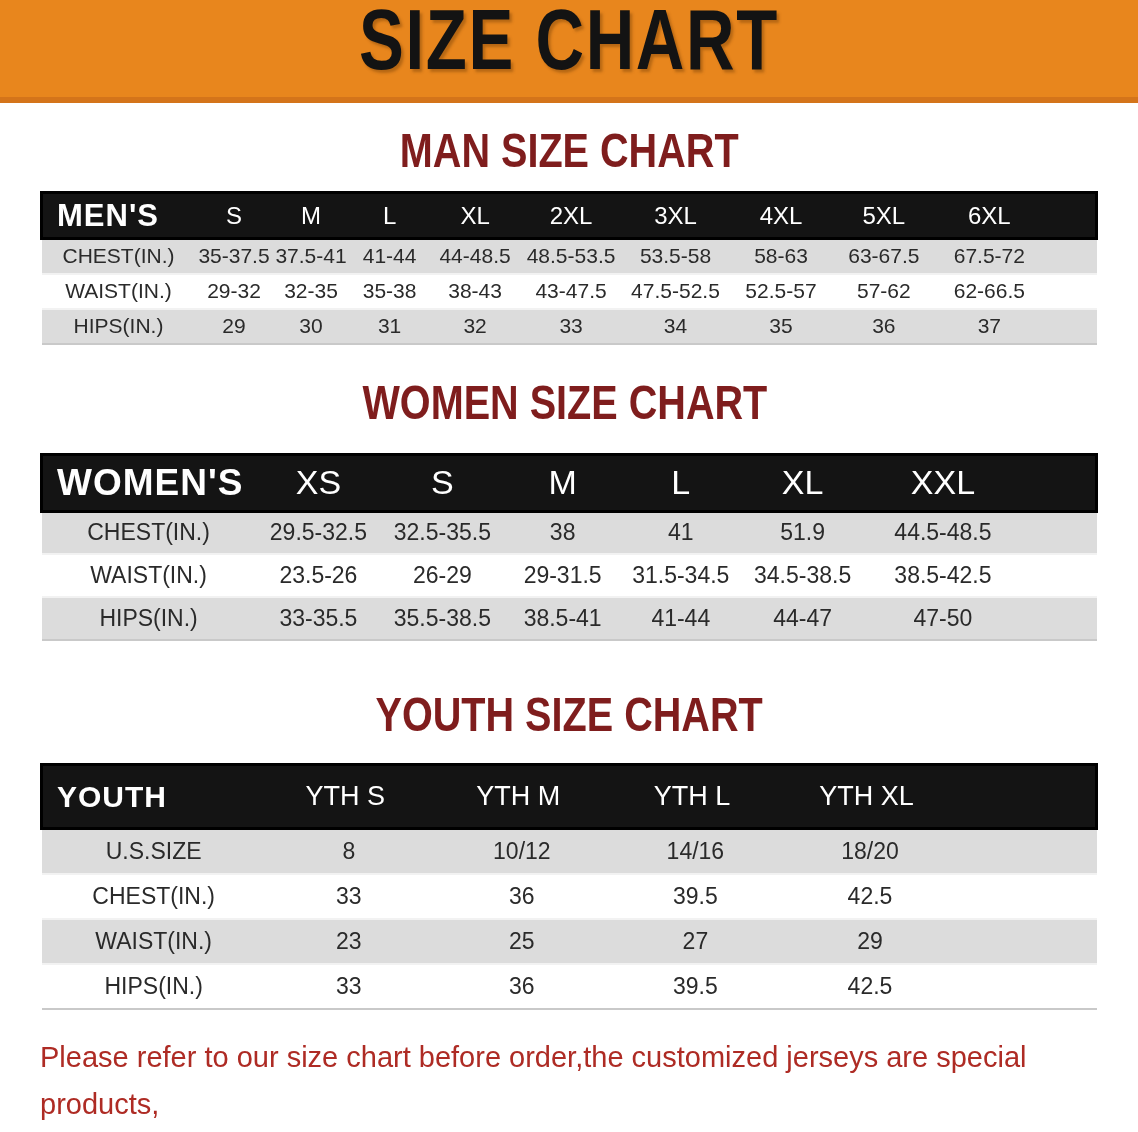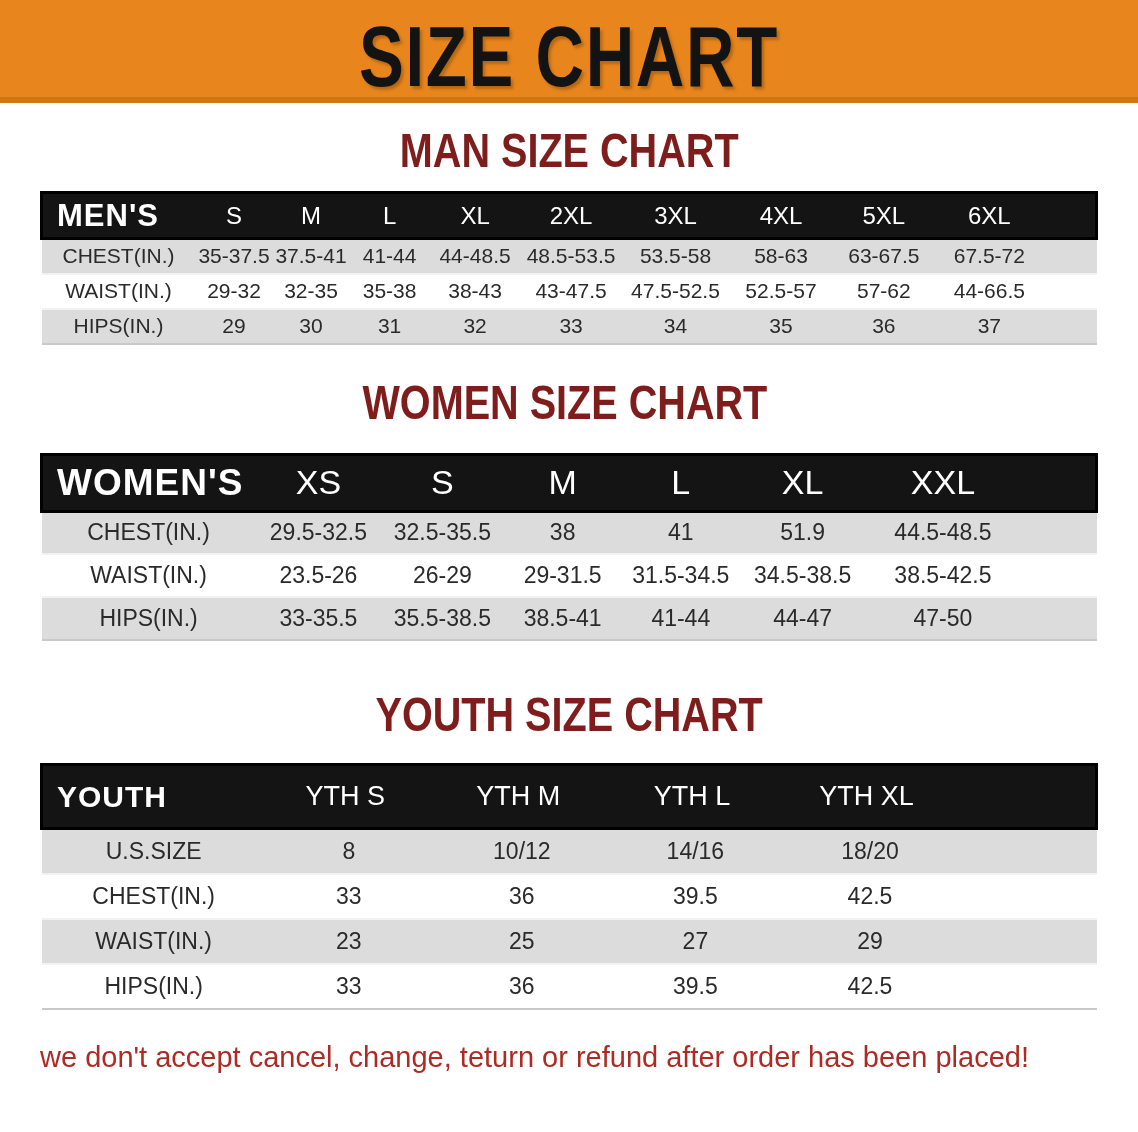--- a/index.html
+++ b/index.html
@@ -6,21 +6,21 @@
   body{
     width:1138px;height:1132px;background:#ffffff;
     font-family:"Liberation Sans", sans-serif;
     -webkit-font-smoothing:antialiased;
     overflow:hidden;
   }
   
   .banner{
     width:1138px;height:97px;background:#e8861d;
     border-bottom:6px solid #d4741a;
-    display:flex;align-items:flex-end;justify-content:center;
+    display:flex;align-items:flex-start;justify-content:center;
   }
   .banner-title{
     display:inline-block;
     font-size:80px;font-weight:900;color:#131313;
     letter-spacing:2px;line-height:1;
     transform:scale(0.84,1.06);
     text-shadow:3px 3px 3px rgba(90,45,0,.35);
     white-space:nowrap;
   }
   
@@ -146,21 +146,21 @@
       <tr>
         <td>WAIST(IN.)</td>
         <td>29-32</td>
         <td>32-35</td>
         <td>35-38</td>
         <td>38-43</td>
         <td>43-47.5</td>
         <td>47.5-52.5</td>
         <td>52.5-57</td>
         <td>57-62</td>
-        <td>44-66.5</td>
+        <td>62-66.5</td>
         <td></td>
       </tr>
       <tr>
         <td>HIPS(IN.)</td>
         <td>29</td>
         <td>30</td>
         <td>31</td>
         <td>32</td>
         <td>33</td>
         <td>34</td>
@@ -286,14 +286,15 @@
         <td>33</td>
         <td>36</td>
         <td>39.5</td>
         <td>42.5</td>
         <td></td>
       </tr>
     </tbody>
   </table>
 
 <div class="footer-note" style="color: rgb(174, 43, 36);">
+  <div>Please refer to our size chart before order,the customized jerseys are special products,</div>
   <div>we don't accept cancel, change, teturn or refund after order has been placed!</div>
 </div>
 
 </body></html>

